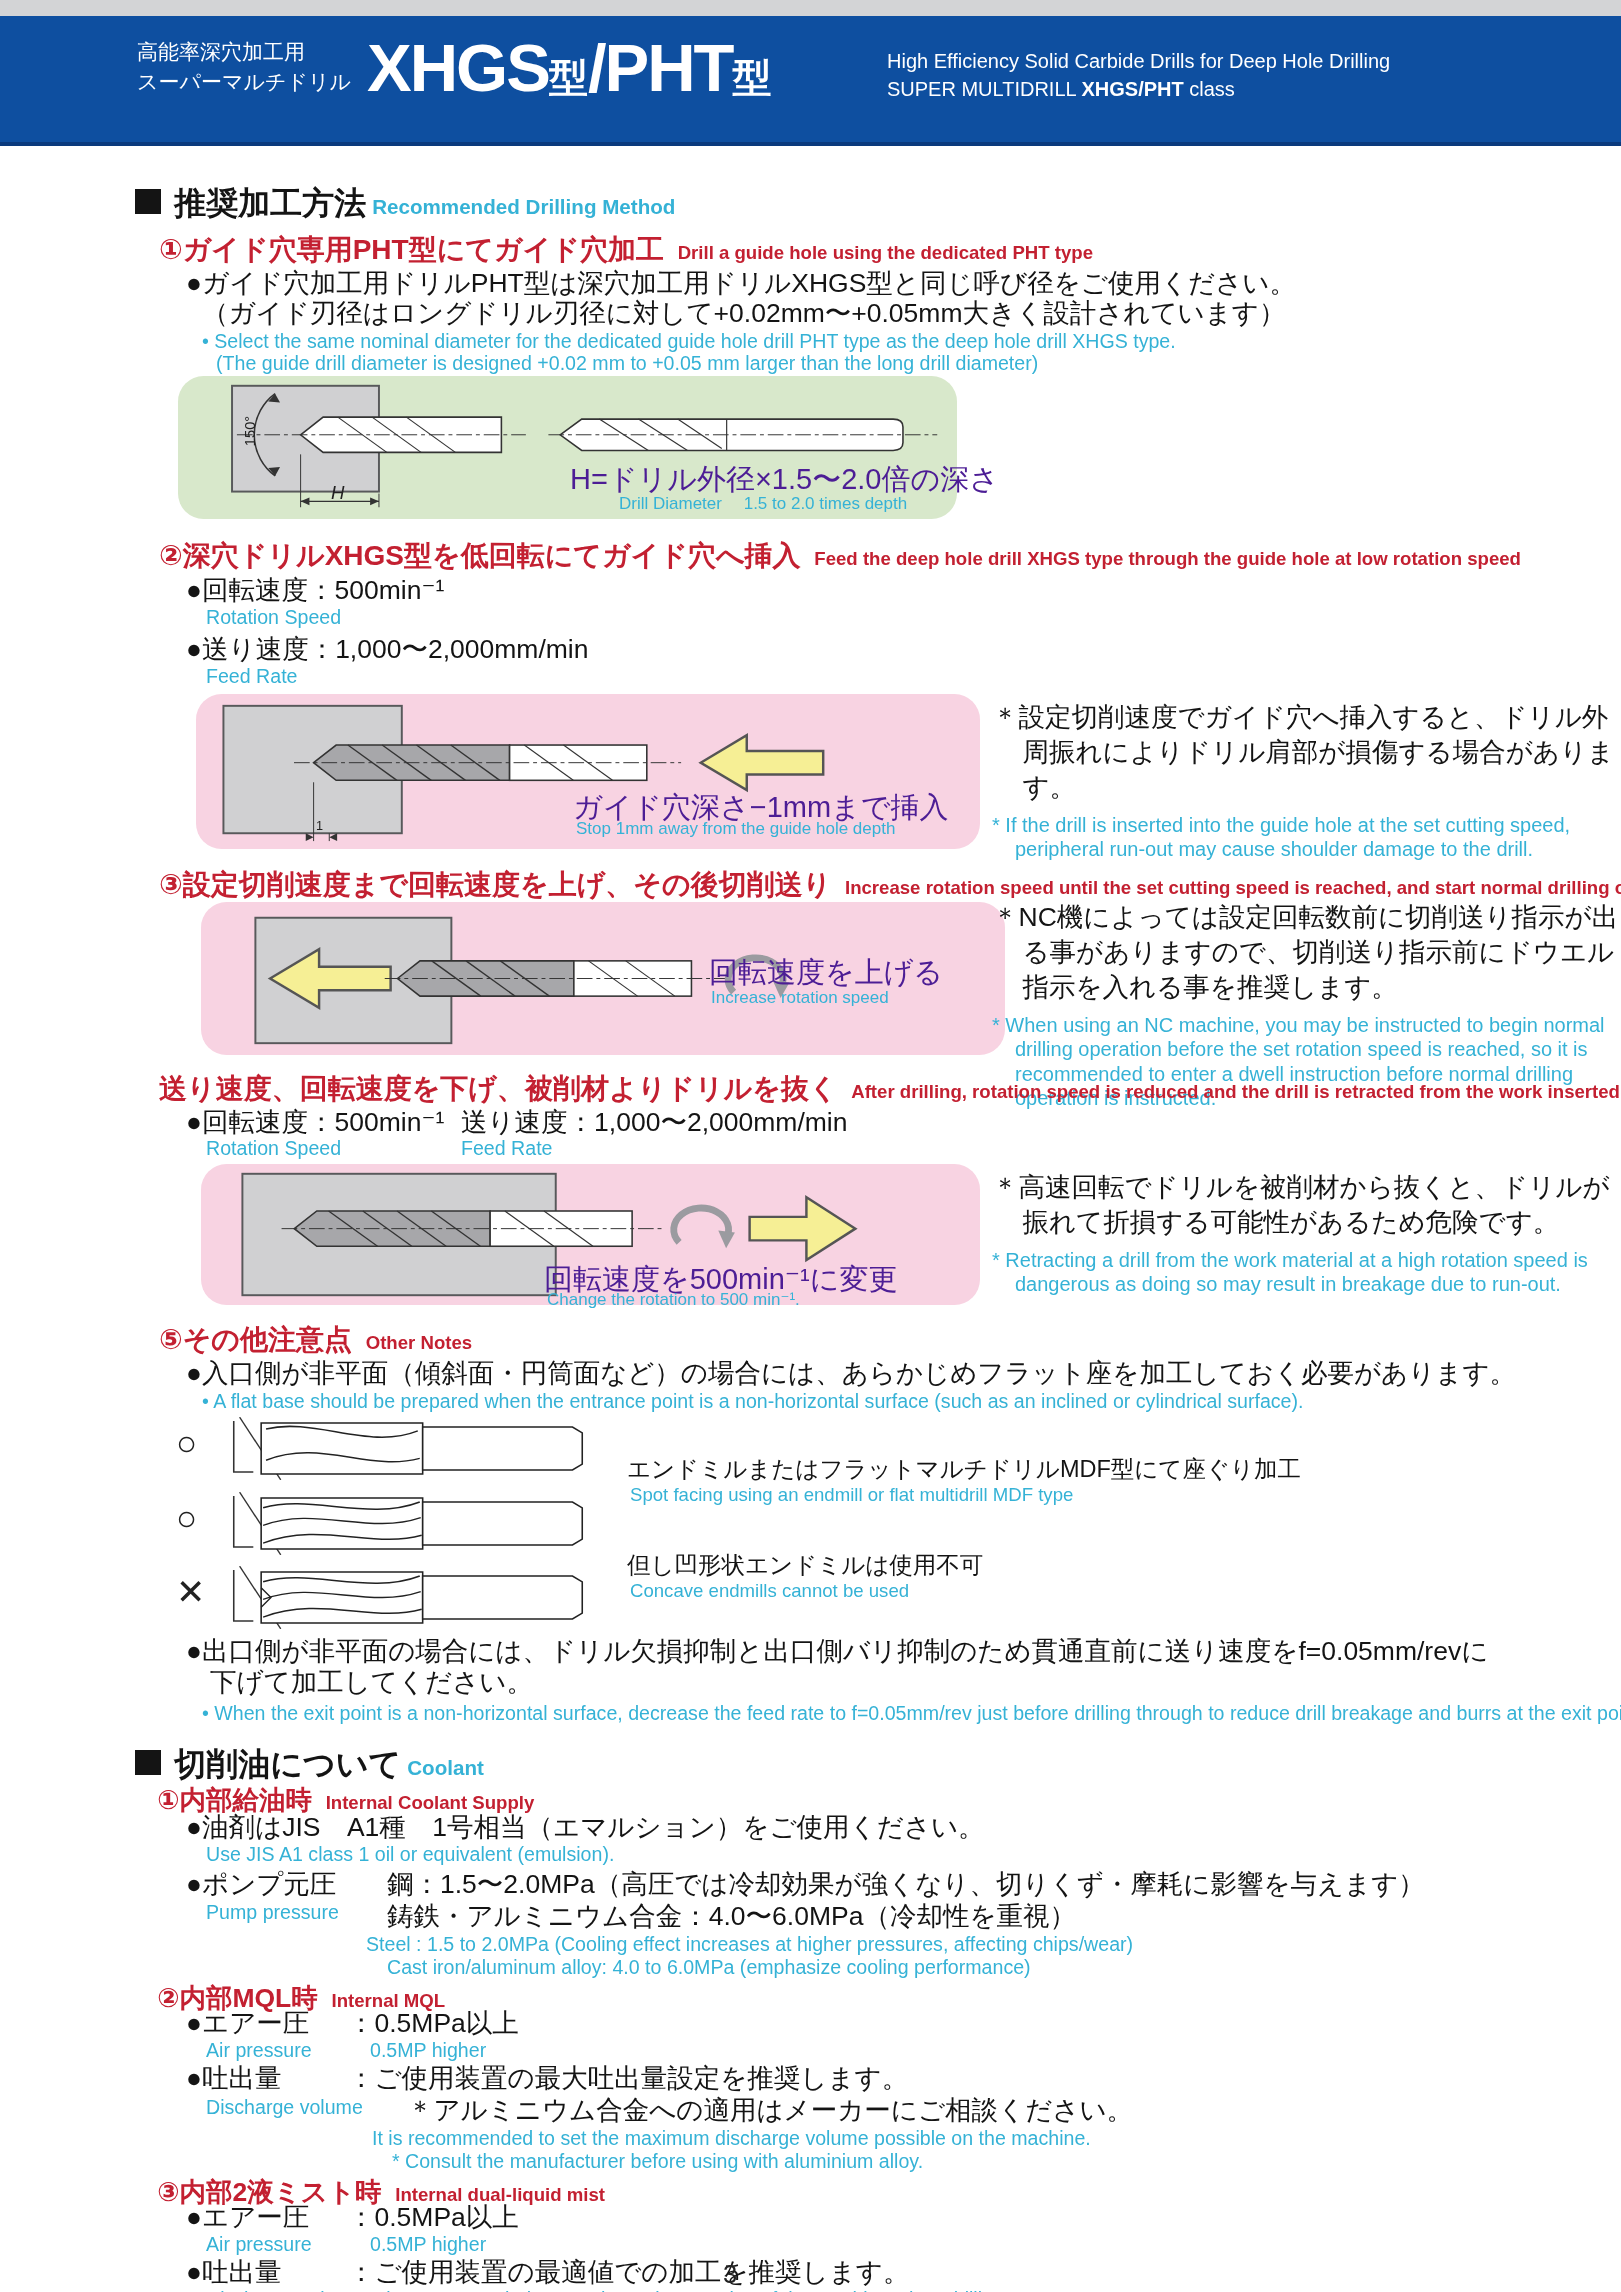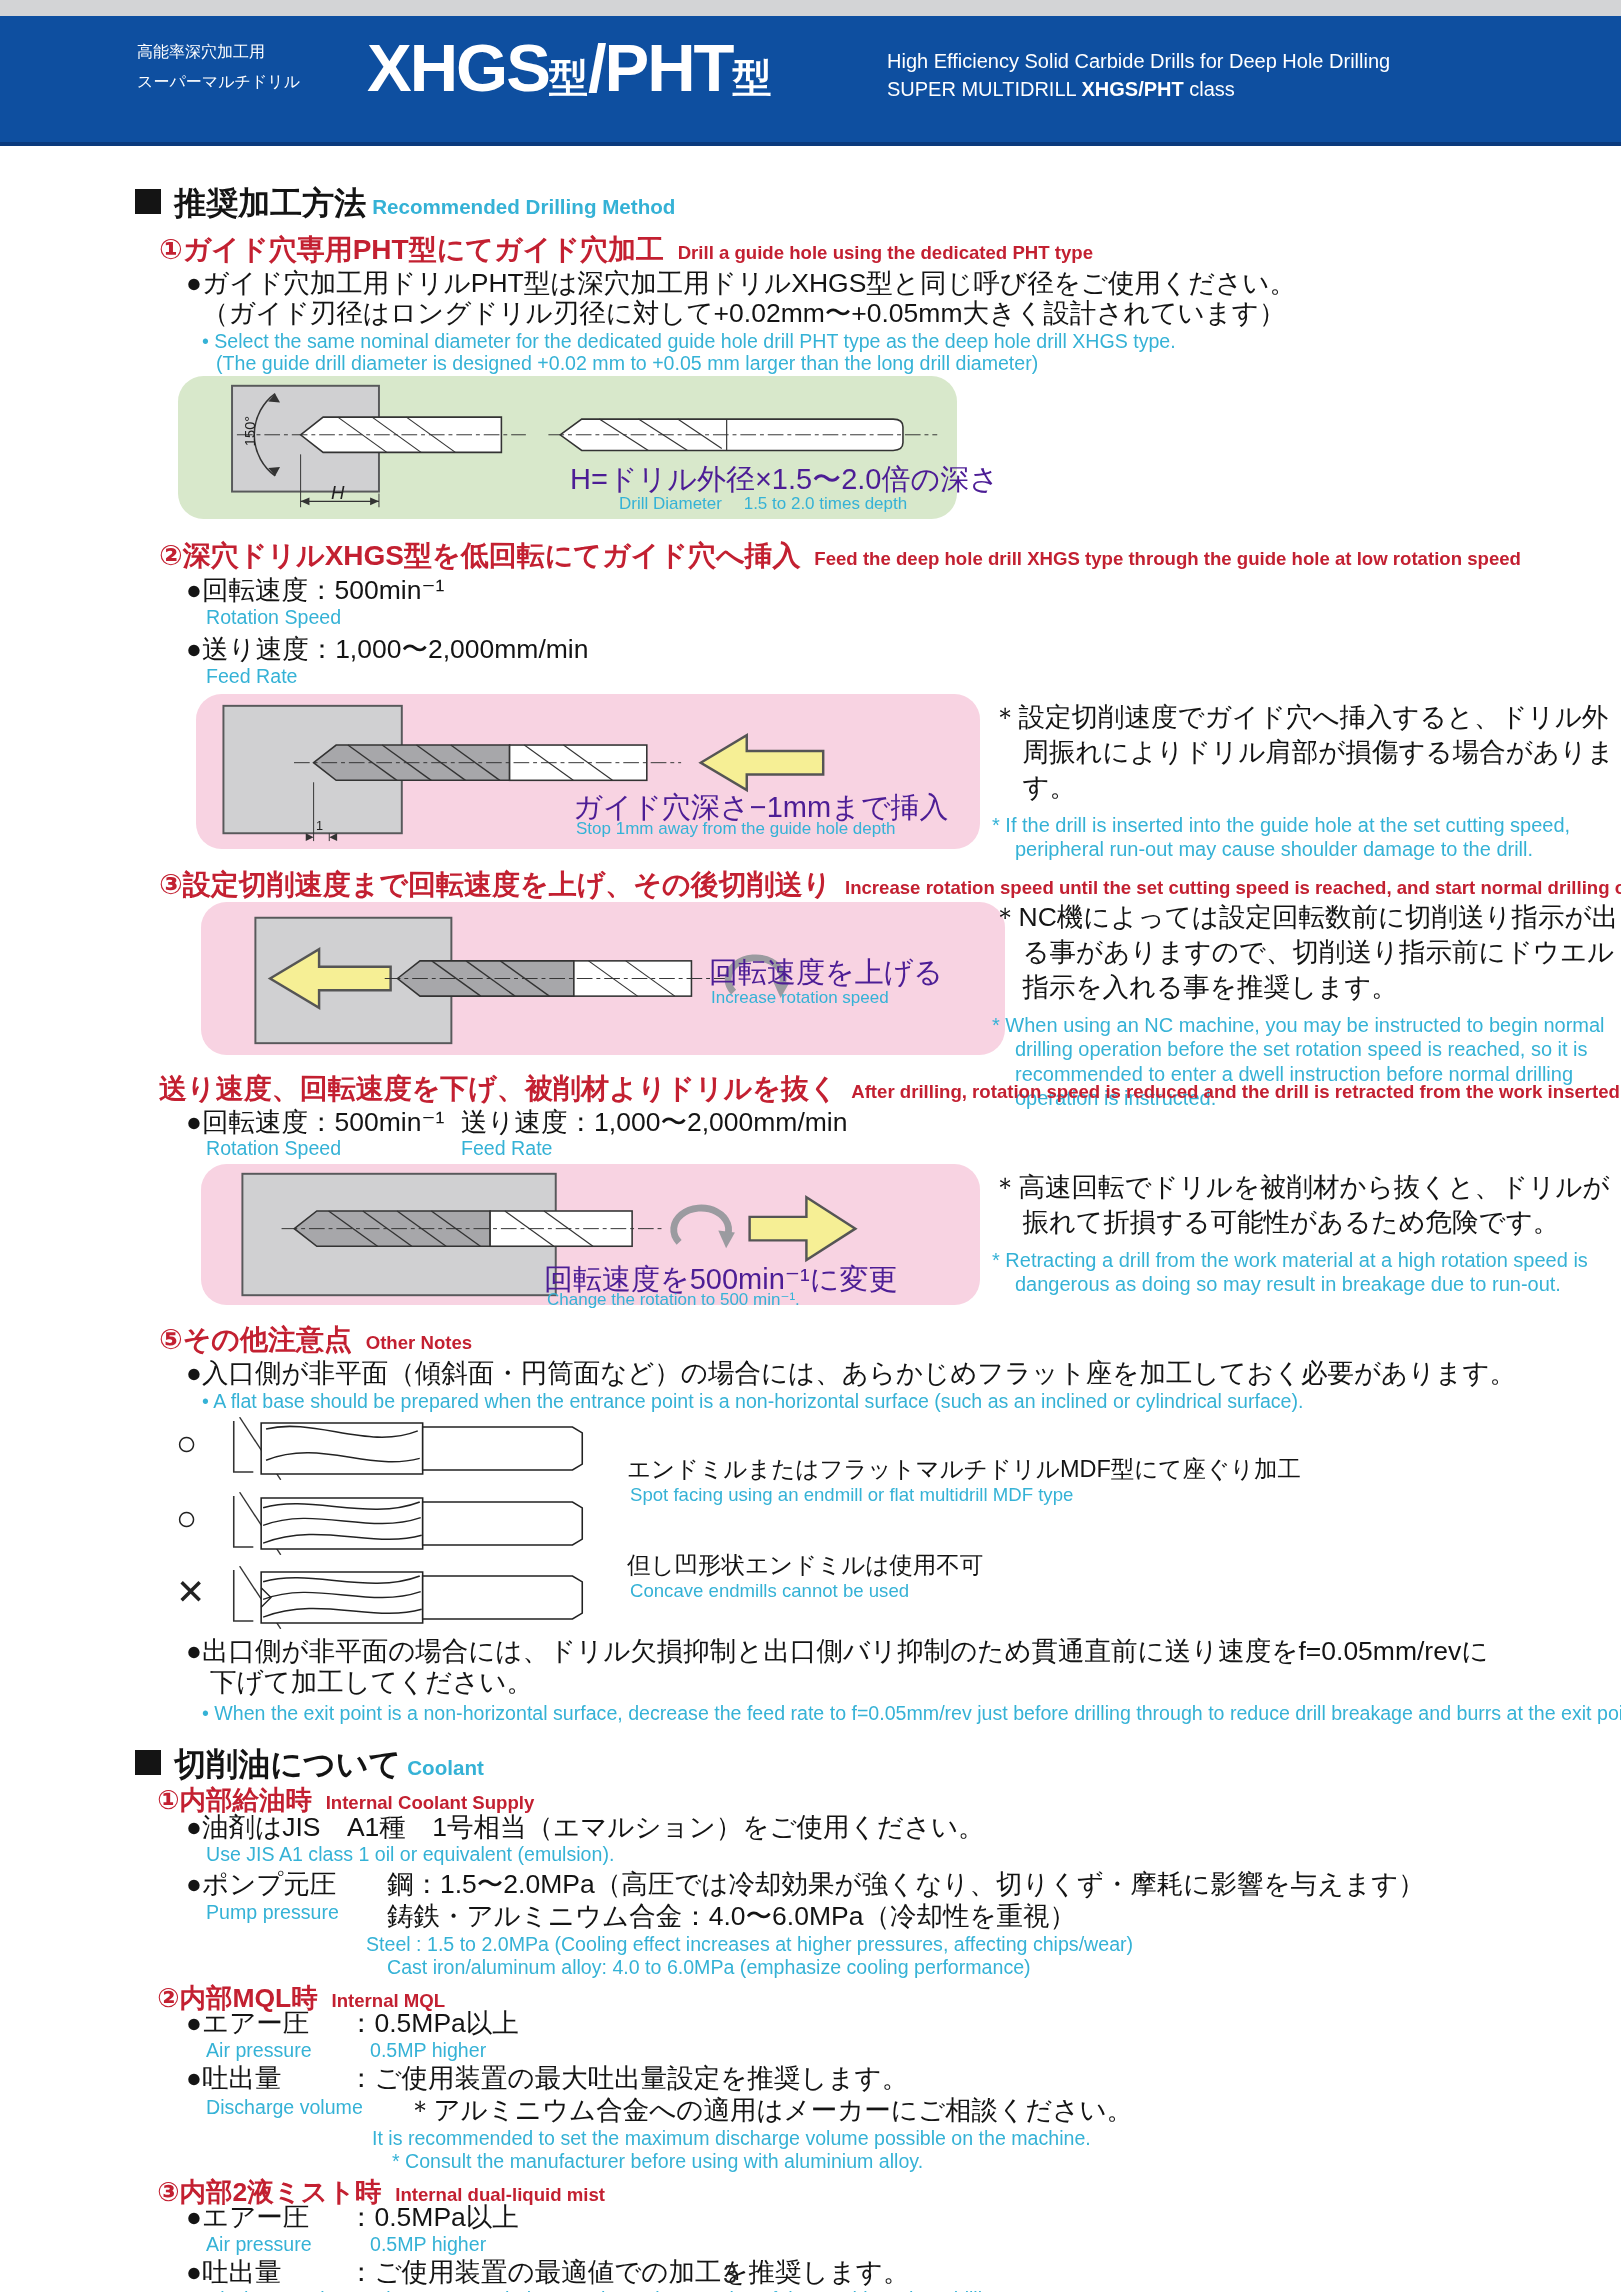--- a/index.html
+++ b/index.html
@@ -6,21 +6,21 @@
   body{background:#ffffff;font-family:"Liberation Sans","DejaVu Sans",sans-serif;}
   .page{position:relative;width:1621px;height:2293px;background:#fff;overflow:hidden;}
   .abs{position:absolute;}
   .jp{color:#141414;}
   .en{color:#35b2d6;}
   .b{font-weight:bold;}
   .hang{padding-left:1.15em;text-indent:-1.15em;}
   
   .topstrip{left:0;top:0;width:1621px;height:15.7px;background:#d3d4d6;}
   .banner{left:0;top:15.7px;width:1621px;height:126px;background:#0e4fa0;border-bottom:4.9px solid #0a3a7d;}
-  .tagline{color:#fff;font-size:16px;line-height:30px;}
+  .tagline{color:#fff;font-size:21px;line-height:30px;}
   .bigtitle{color:#fff;font-weight:bold;white-space:nowrap;}
   .bigtitle .big{font-size:67px;letter-spacing:-2px;}
   .bigtitle .kata{font-size:39px;}
   .subtitle{color:#fff;font-size:20px;line-height:28px;}
   
   .sech{font-size:32px;font-weight:bold;color:#141414;white-space:nowrap;}
   .sech .sq{display:inline-block;width:25.5px;height:25.5px;background:#141414;margin-right:13.7px;}
   .sech .sen{font-size:20.6px;font-weight:bold;color:#35b2d6;margin-left:6px;}
   .steph{white-space:nowrap;}
   .steph .hjp{font-size:28px;font-weight:bold;color:#c32031;}

